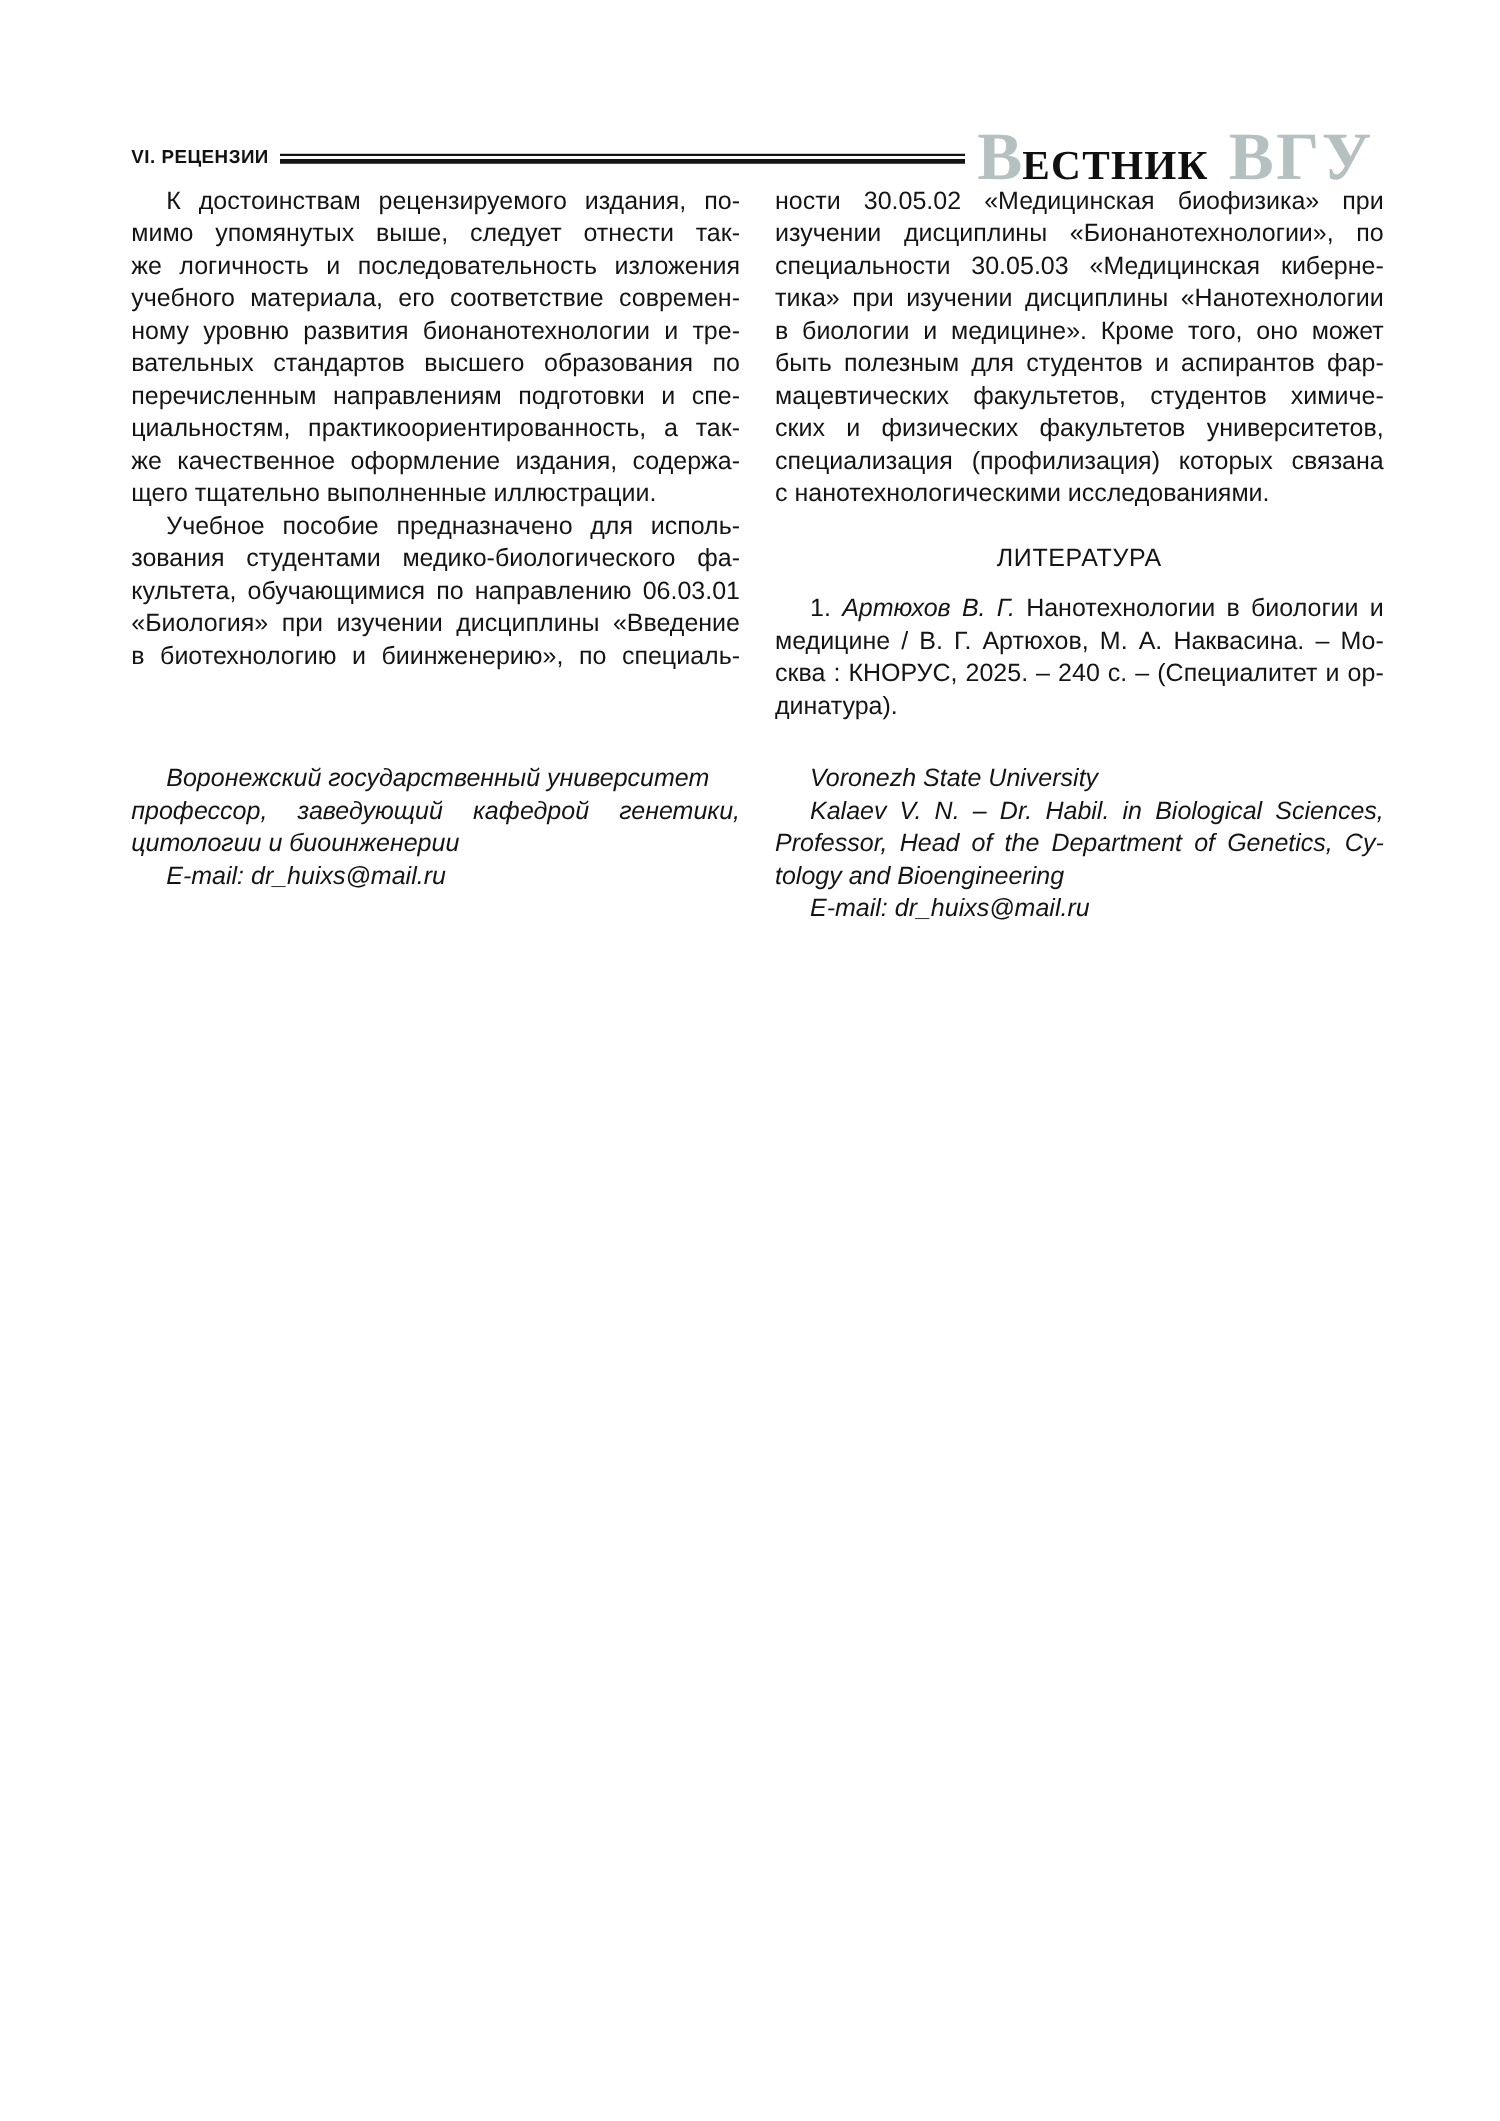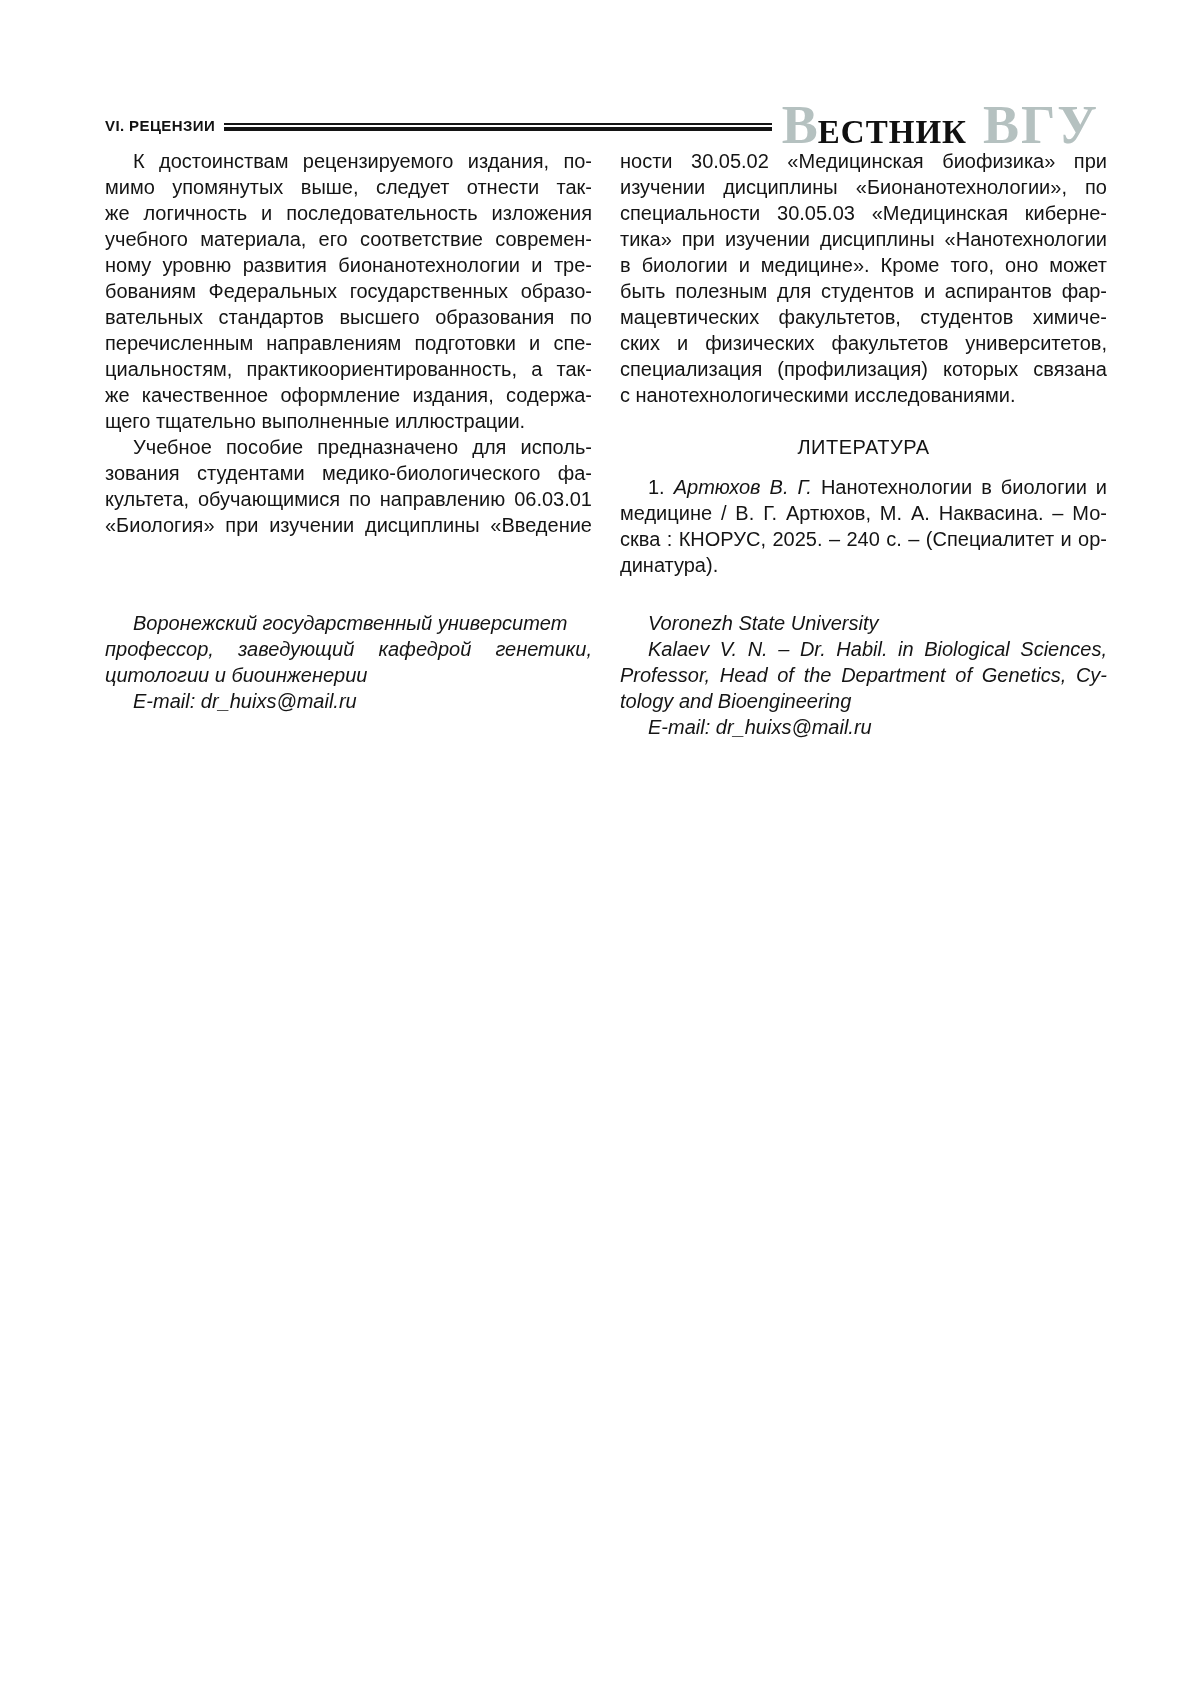--- a/index.html
+++ b/index.html
@@ -90,32 +90,32 @@
   </header>
 
   <main class="grid">
     <div class="col">
         <div class="para">
           <div class="tline just ind">К достоинствам рецензируемого издания, по-</div>
           <div class="tline just">мимо упомянутых выше, следует отнести так-</div>
           <div class="tline just">же логичность и последовательность изложения</div>
           <div class="tline just">учебного материала, его соответствие современ-</div>
           <div class="tline just">ному уровню развития бионанотехнологии и тре-</div>
-          <div class="tline just">бованиям Федеральных государственных образо-</div>
           <div class="tline just">вательных стандартов высшего образования по</div>
           <div class="tline just">перечисленным направлениям подготовки и спе-</div>
           <div class="tline just">циальностям, практикоориентированность, а так-</div>
           <div class="tline just">же качественное оформление издания, содержа-</div>
           <div class="tline">щего тщательно выполненные иллюстрации.</div>
         </div>
         <div class="para">
           <div class="tline just ind">Учебное пособие предназначено для исполь-</div>
           <div class="tline just">зования студентами медико-биологического фа-</div>
           <div class="tline just">культета, обучающимися по направлению 06.03.01</div>
           <div class="tline just">«Биология» при изучении дисциплины «Введение</div>
+          <div class="tline just">в биотехнологию и биинженерию», по специаль-</div>
         </div>
       </div>
 
     <div class="col">
       <div>
           <div class="para">
             <div class="tline just">ности 30.05.02 «Медицинская биофизика» при</div>
             <div class="tline just">изучении дисциплины «Бионанотехнологии», по</div>
             <div class="tline just">специальности 30.05.03 «Медицинская киберне-</div>
             <div class="tline just">тика» при изучении дисциплины «Нанотехнологии</div>

